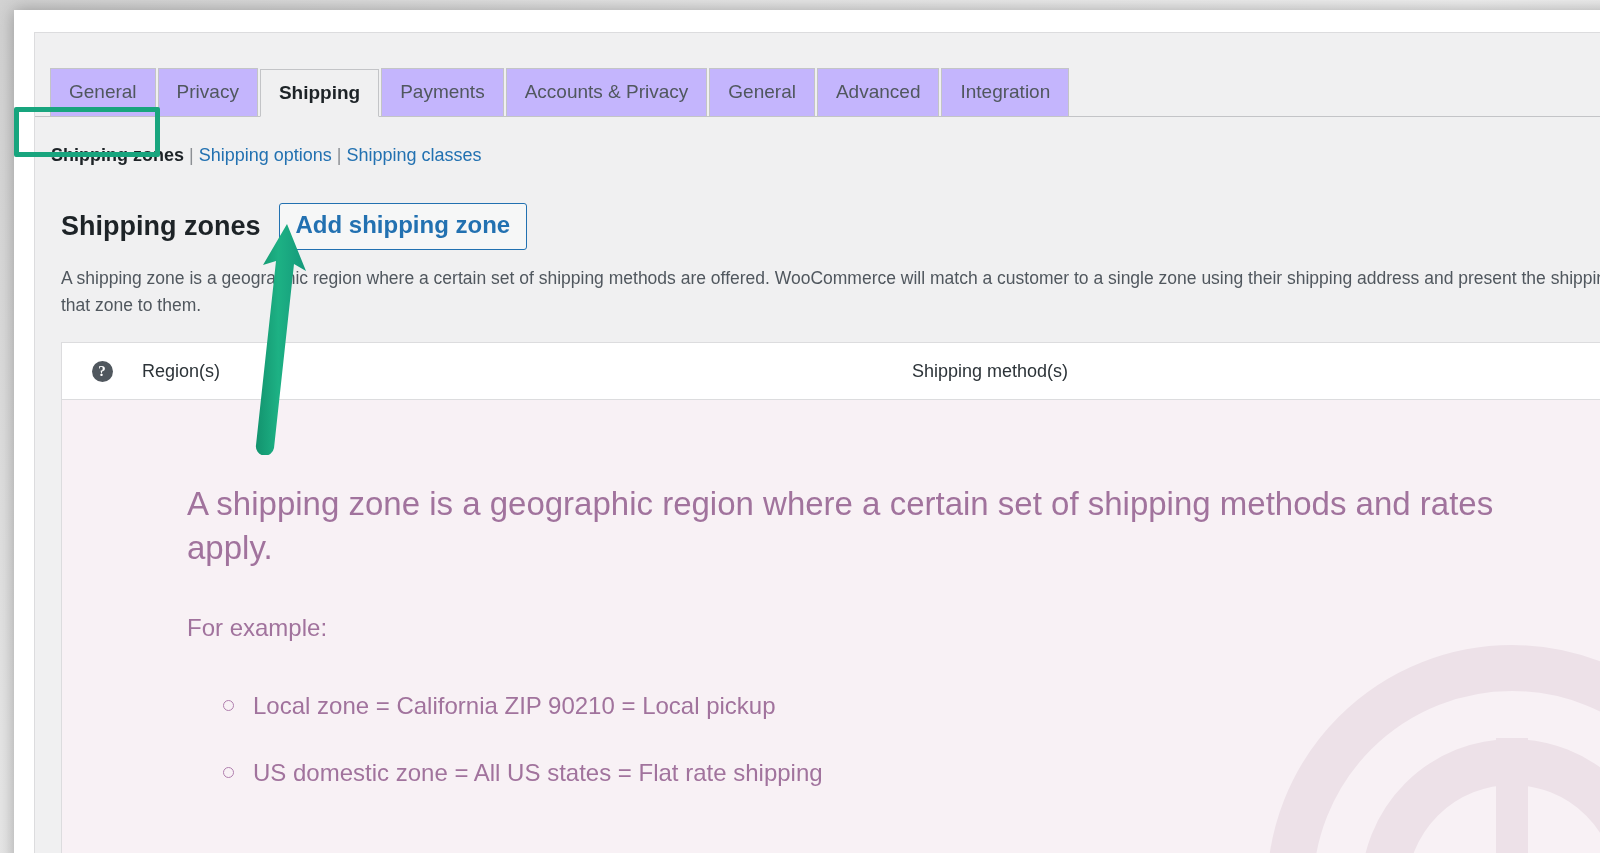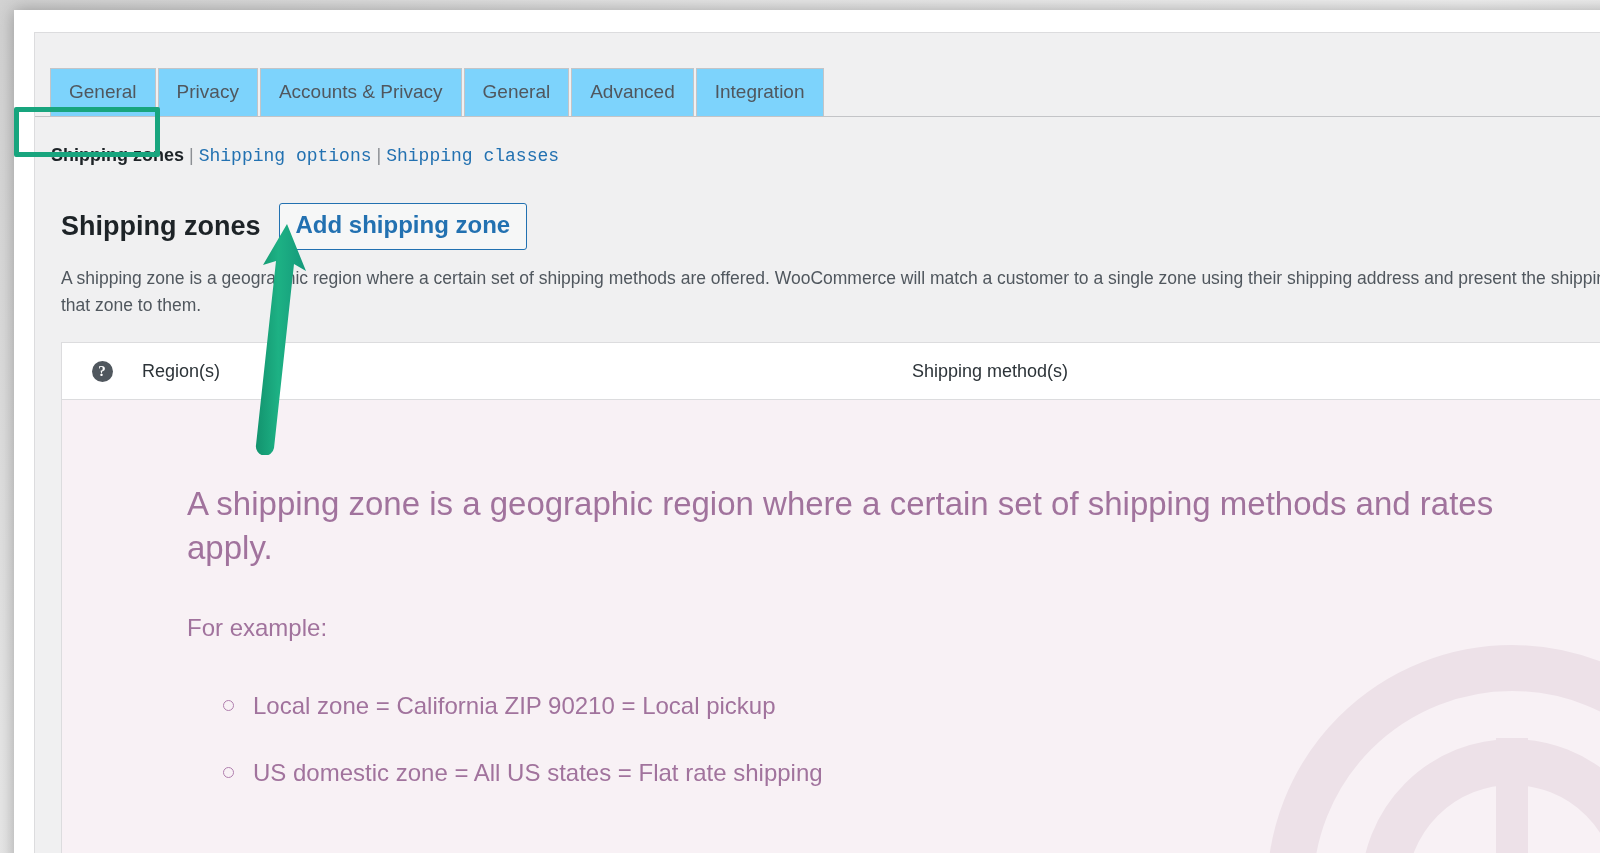--- a/index.html
+++ b/index.html
@@ -56,21 +56,21 @@
   }
   .tab {
     position: relative;
     box-sizing: border-box;
     height: 48px;
     line-height: 46px;
     padding: 0 18px;
     margin-right: 2px;
     font-size: 19px;
     color: #50575e;
-    background: #7dd3fc;
+    background: #c4b5fd;
     border: 1px solid #c3c4c7;
     border-bottom: none;
     white-space: nowrap;
     cursor: pointer;
   }
   .tab.active {
     background: #f0f0f1;
     color: #1d2327;
     font-weight: bold;
     border-bottom: 1px solid #f0f0f1;
@@ -90,21 +90,20 @@
     align-items: center;
   }
   .subnav .sep {
     color: #8c8f94;
     margin: 0 5px;
   }
   .subnav a {
     color: #2271b1;
     text-decoration: none;
     cursor: pointer;
-    font-family: Liberation Mono, monospace;
   }
   .subnav .current {
     color: #1d2327;
     font-weight: bold;
     cursor: default;
   }
 
   
   .zones-head {
     position: absolute;
@@ -264,20 +263,22 @@
 <body>
 
 <div id="screen">
 
   <div id="outer-frame">
     <div id="wp-panel">
 
       <div class="tab-strip">
         <div class="tab"><span>General</span></div>
         <div class="tab"><span>Privacy</span></div>
+        <div class="tab active"><span>Shipping</span></div>
+        <div class="tab"><span>Payments</span></div>
         <div class="tab"><span>Accounts &amp; Privacy</span></div>
         <div class="tab"><span>General</span></div>
         <div class="tab"><span>Advanced</span></div>
         <div class="tab"><span>Integration</span></div>
       </div>
 
       <div class="subnav">
         <span class="current">Shipping zones</span>
         <span class="sep">|</span>
         <a>Shipping options</a>

